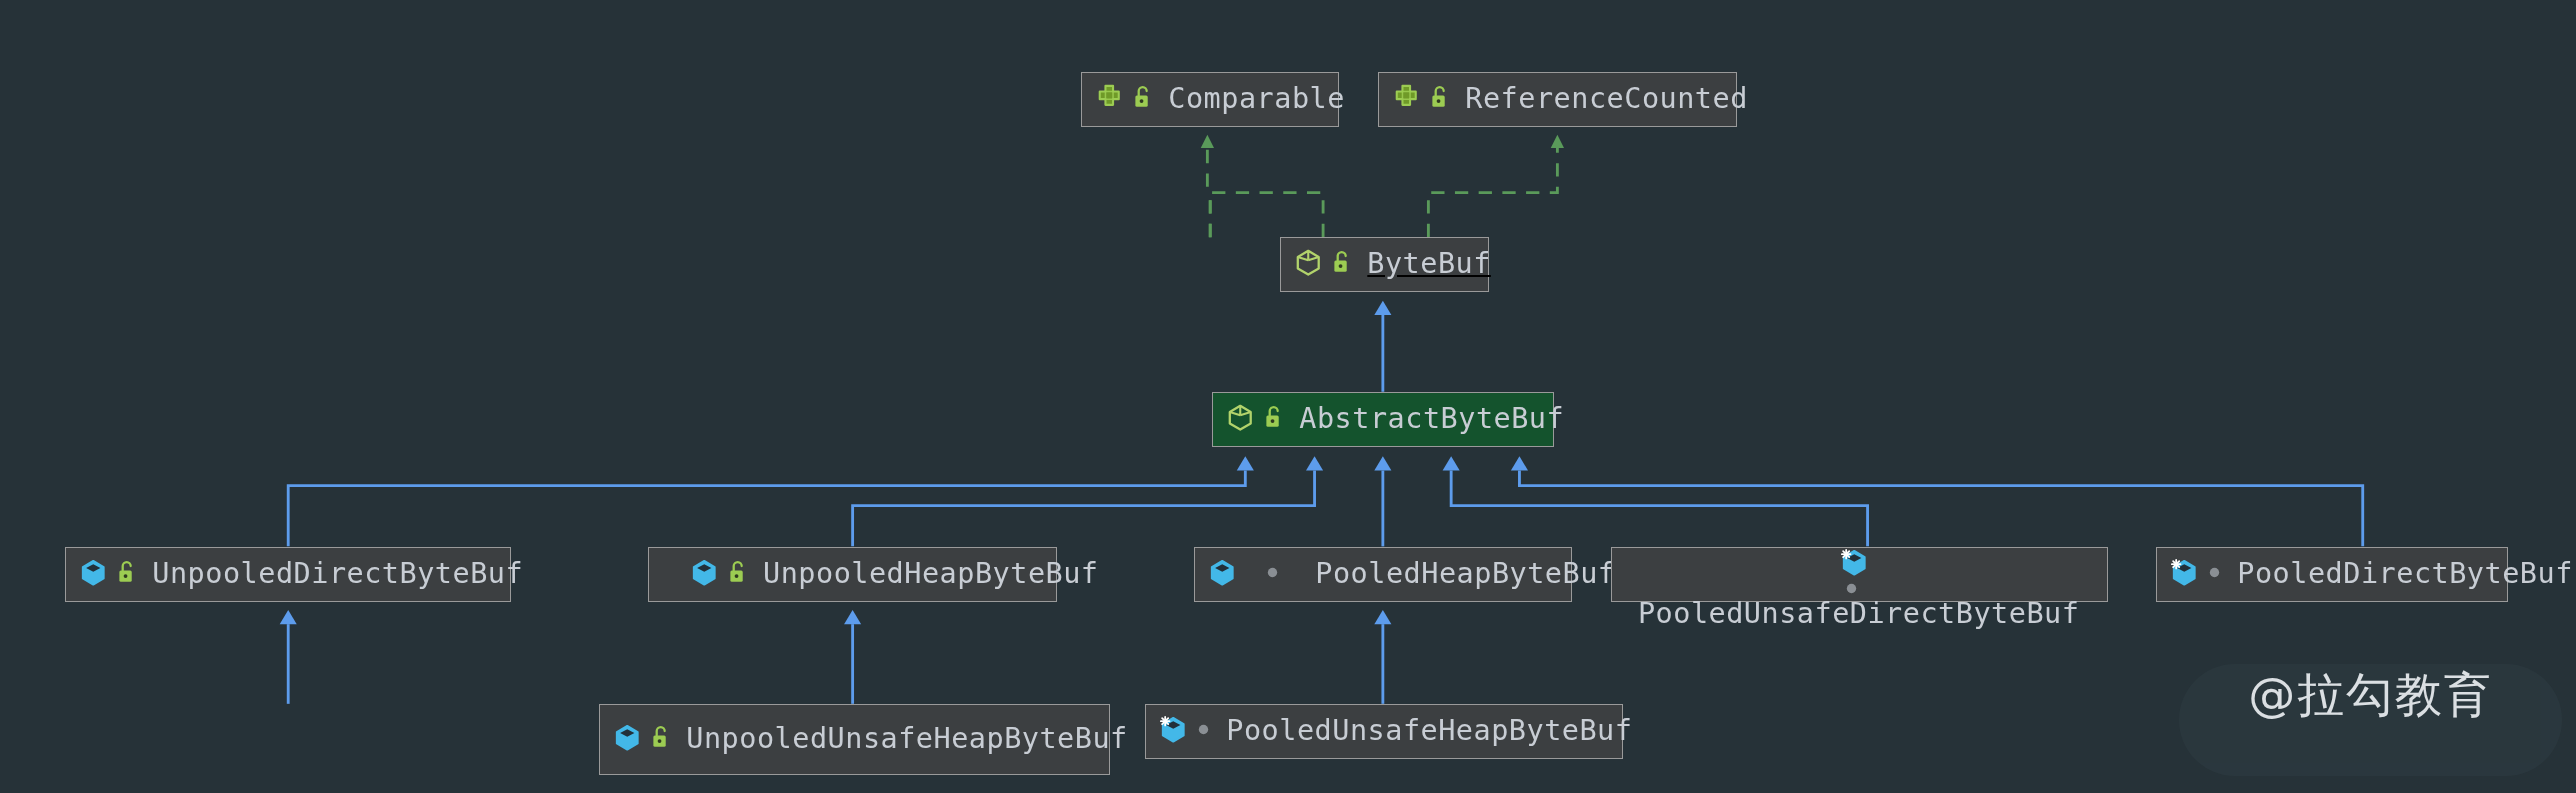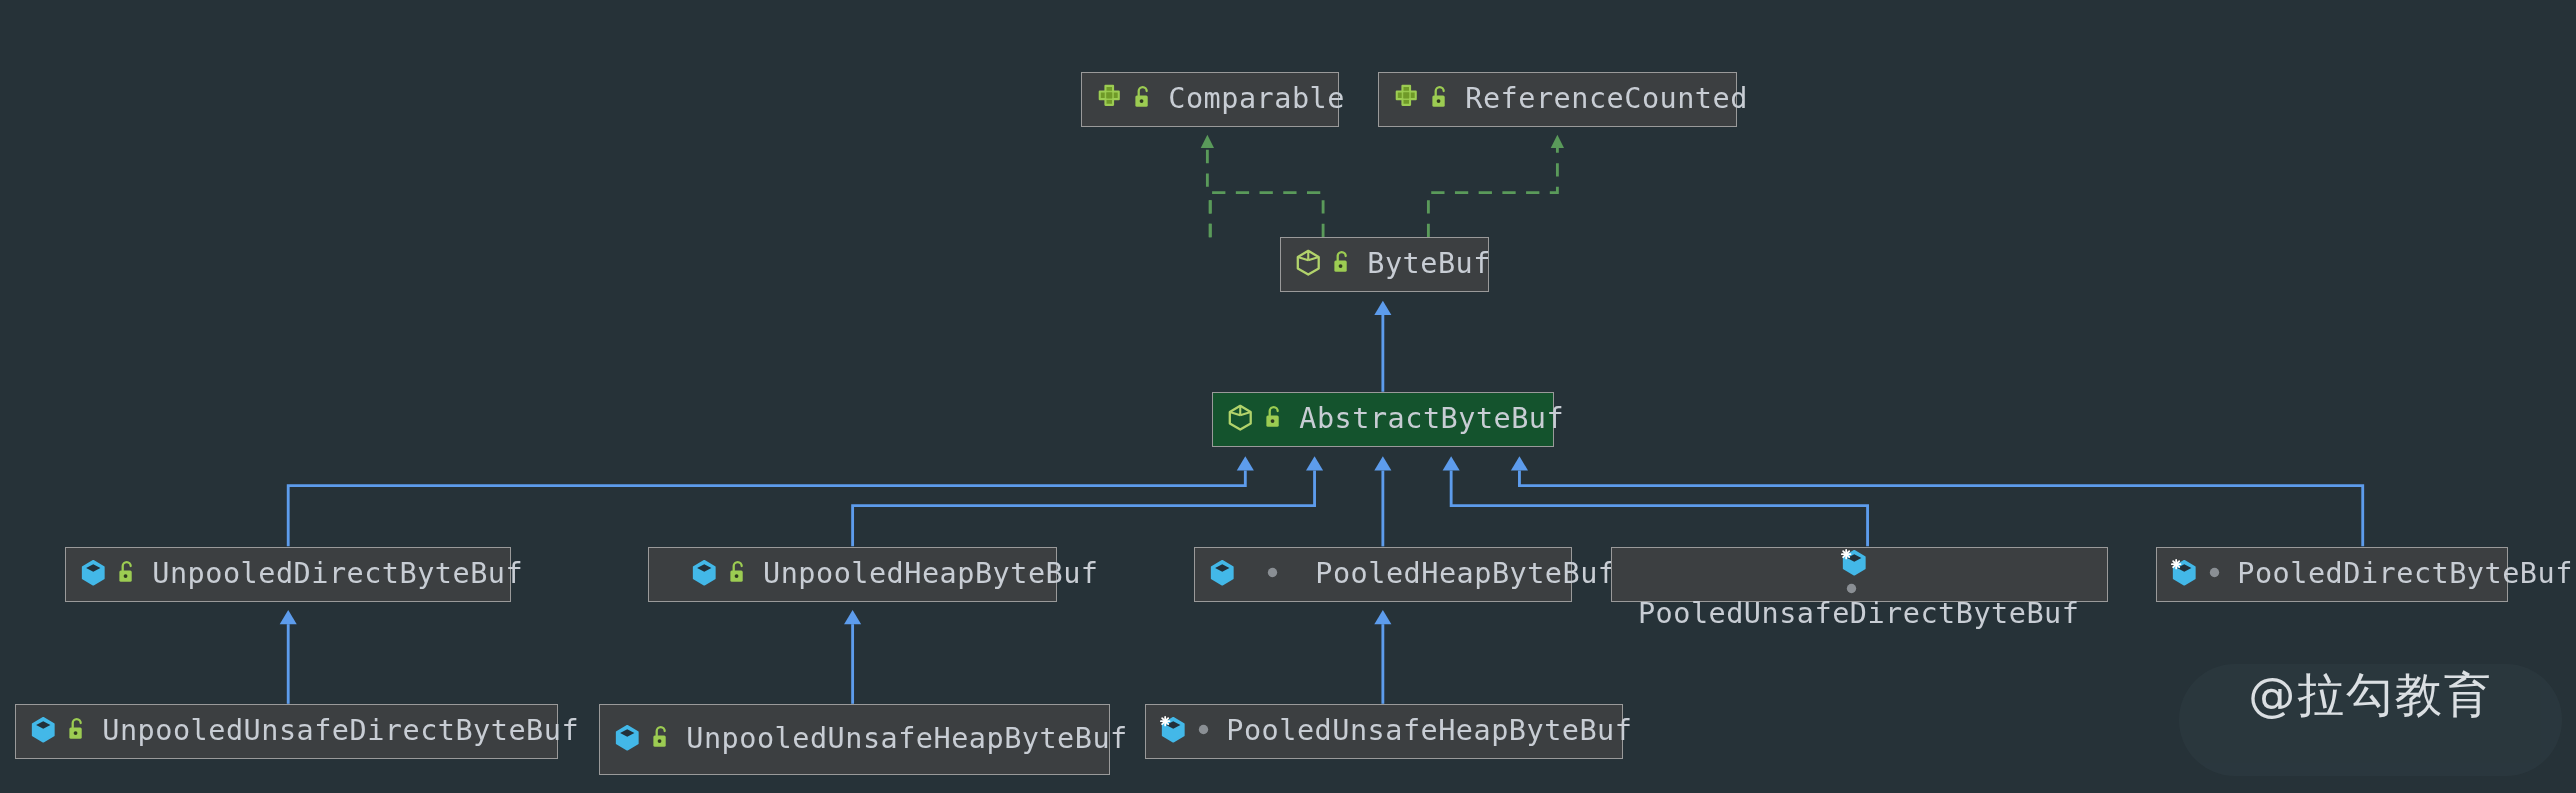--- a/index.html
+++ b/index.html
@@ -231,21 +231,21 @@
           <path d="M11,9 h8 M11,17 h8 M11,9 v8 M19,9 v8" stroke="#9ccc52" stroke-width="1.6" opacity="0.9"></path>
         </svg></span>
     <span class="vis"><svg width="21" height="26.6" viewBox="0 0 22 28" xmlns="http://www.w3.org/2000/svg">
           <path d="M7,12 V7.5 a4.2,4.2 0 0 1 8.4,0" fill="none" stroke="#9ccc52" stroke-width="2.4" stroke-linecap="round"></path>
           <rect x="3.5" y="12" width="13" height="12" rx="1.6" fill="#9ccc52"></rect>
           <circle cx="10" cy="18" r="2" fill="#2f3a20"></circle>
         </svg></span>
     <span class="nm" style="color: rgb(200, 205, 212);">ReferenceCounted</span>
   </div>
 
-  <div class="node" style="left: 1280px; top: 237px; width: 209px; height: 55px; background: rgb(60, 63, 65); border-color: rgb(154, 154, 154);">
+  <div class="node" style="left: 1280px; top: 237px; width: 209px; height: 55px; background: rgb(60, 63, 65); border-color: rgb(154, 154, 154); text-decoration: underline;">
     <span class="ico"><svg width="28.5" height="28.5" viewBox="0 0 30 30" xmlns="http://www.w3.org/2000/svg">
           <path d="M15,3 L26,9.5 L26,21.5 L15,28 L4,21.5 L4,9.5 Z" fill="none" stroke="#b2d36b" stroke-width="2.4" stroke-linejoin="round"></path>
           <path d="M15,3 L15,13 M15,13 L26,9.5 M15,13 L4,9.5" fill="none" stroke="#b2d36b" stroke-width="2.2" stroke-linejoin="round"></path>
         </svg></span>
     <span class="vis"><svg width="21" height="26.6" viewBox="0 0 22 28" xmlns="http://www.w3.org/2000/svg">
           <path d="M7,12 V7.5 a4.2,4.2 0 0 1 8.4,0" fill="none" stroke="#9ccc52" stroke-width="2.4" stroke-linecap="round"></path>
           <rect x="3.5" y="12" width="13" height="12" rx="1.6" fill="#9ccc52"></rect>
           <circle cx="10" cy="18" r="2" fill="#2f3a20"></circle>
         </svg></span>
     <span class="nm" style="color: rgb(200, 205, 212);">ByteBuf</span>
@@ -328,32 +328,20 @@
             <path d="M3.3,3.3 L9.7,9.7"></path>
             <path d="M9.7,3.3 L3.3,9.7"></path>
           </g>
         </svg></span>
     <span class="vis"><svg width="15" height="15" viewBox="0 0 16 16" xmlns="http://www.w3.org/2000/svg">
           <circle cx="8" cy="8" r="5" fill="#8a8f94"></circle>
         </svg></span>
     <span class="nm" style="color: rgb(200, 205, 212);">PooledDirectByteBuf</span>
   </div>
 
-  <div class="node" style="left: 15px; top: 704px; width: 543px; height: 55px; background: rgb(60, 63, 65); border-color: rgb(154, 154, 154);">
-    <span class="ico"><svg width="28.5" height="28.5" viewBox="0 0 30 30" xmlns="http://www.w3.org/2000/svg">
-          <path d="M15,3 L26,9.5 L26,21.5 L15,28 L4,21.5 L4,9.5 Z" fill="#43b8e8" stroke="#43b8e8" stroke-width="2" stroke-linejoin="round"></path>
-          <path d="M15,6.5 L22.5,10.5 L15,14.5 L7.5,10.5 Z" fill="#22303a"></path>
-        </svg></span>
-    <span class="vis"><svg width="21" height="26.6" viewBox="0 0 22 28" xmlns="http://www.w3.org/2000/svg">
-          <path d="M7,12 V7.5 a4.2,4.2 0 0 1 8.4,0" fill="none" stroke="#9ccc52" stroke-width="2.4" stroke-linecap="round"></path>
-          <rect x="3.5" y="12" width="13" height="12" rx="1.6" fill="#9ccc52"></rect>
-          <circle cx="10" cy="18" r="2" fill="#2f3a20"></circle>
-        </svg></span>
-    <span class="nm" style="color: rgb(200, 205, 212);">UnpooledUnsafeDirectByteBuf</span>
-  </div>
 
   <div class="node" style="left: 599px; top: 704px; width: 511px; height: 71px; background: rgb(60, 63, 65); border-color: rgb(154, 154, 154);">
     <span class="ico"><svg width="28.5" height="28.5" viewBox="0 0 30 30" xmlns="http://www.w3.org/2000/svg">
           <path d="M15,3 L26,9.5 L26,21.5 L15,28 L4,21.5 L4,9.5 Z" fill="#43b8e8" stroke="#43b8e8" stroke-width="2" stroke-linejoin="round"></path>
           <path d="M15,6.5 L22.5,10.5 L15,14.5 L7.5,10.5 Z" fill="#22303a"></path>
         </svg></span>
     <span class="vis"><svg width="21" height="26.6" viewBox="0 0 22 28" xmlns="http://www.w3.org/2000/svg">
           <path d="M7,12 V7.5 a4.2,4.2 0 0 1 8.4,0" fill="none" stroke="#9ccc52" stroke-width="2.4" stroke-linecap="round"></path>
           <rect x="3.5" y="12" width="13" height="12" rx="1.6" fill="#9ccc52"></rect>
           <circle cx="10" cy="18" r="2" fill="#2f3a20"></circle>

